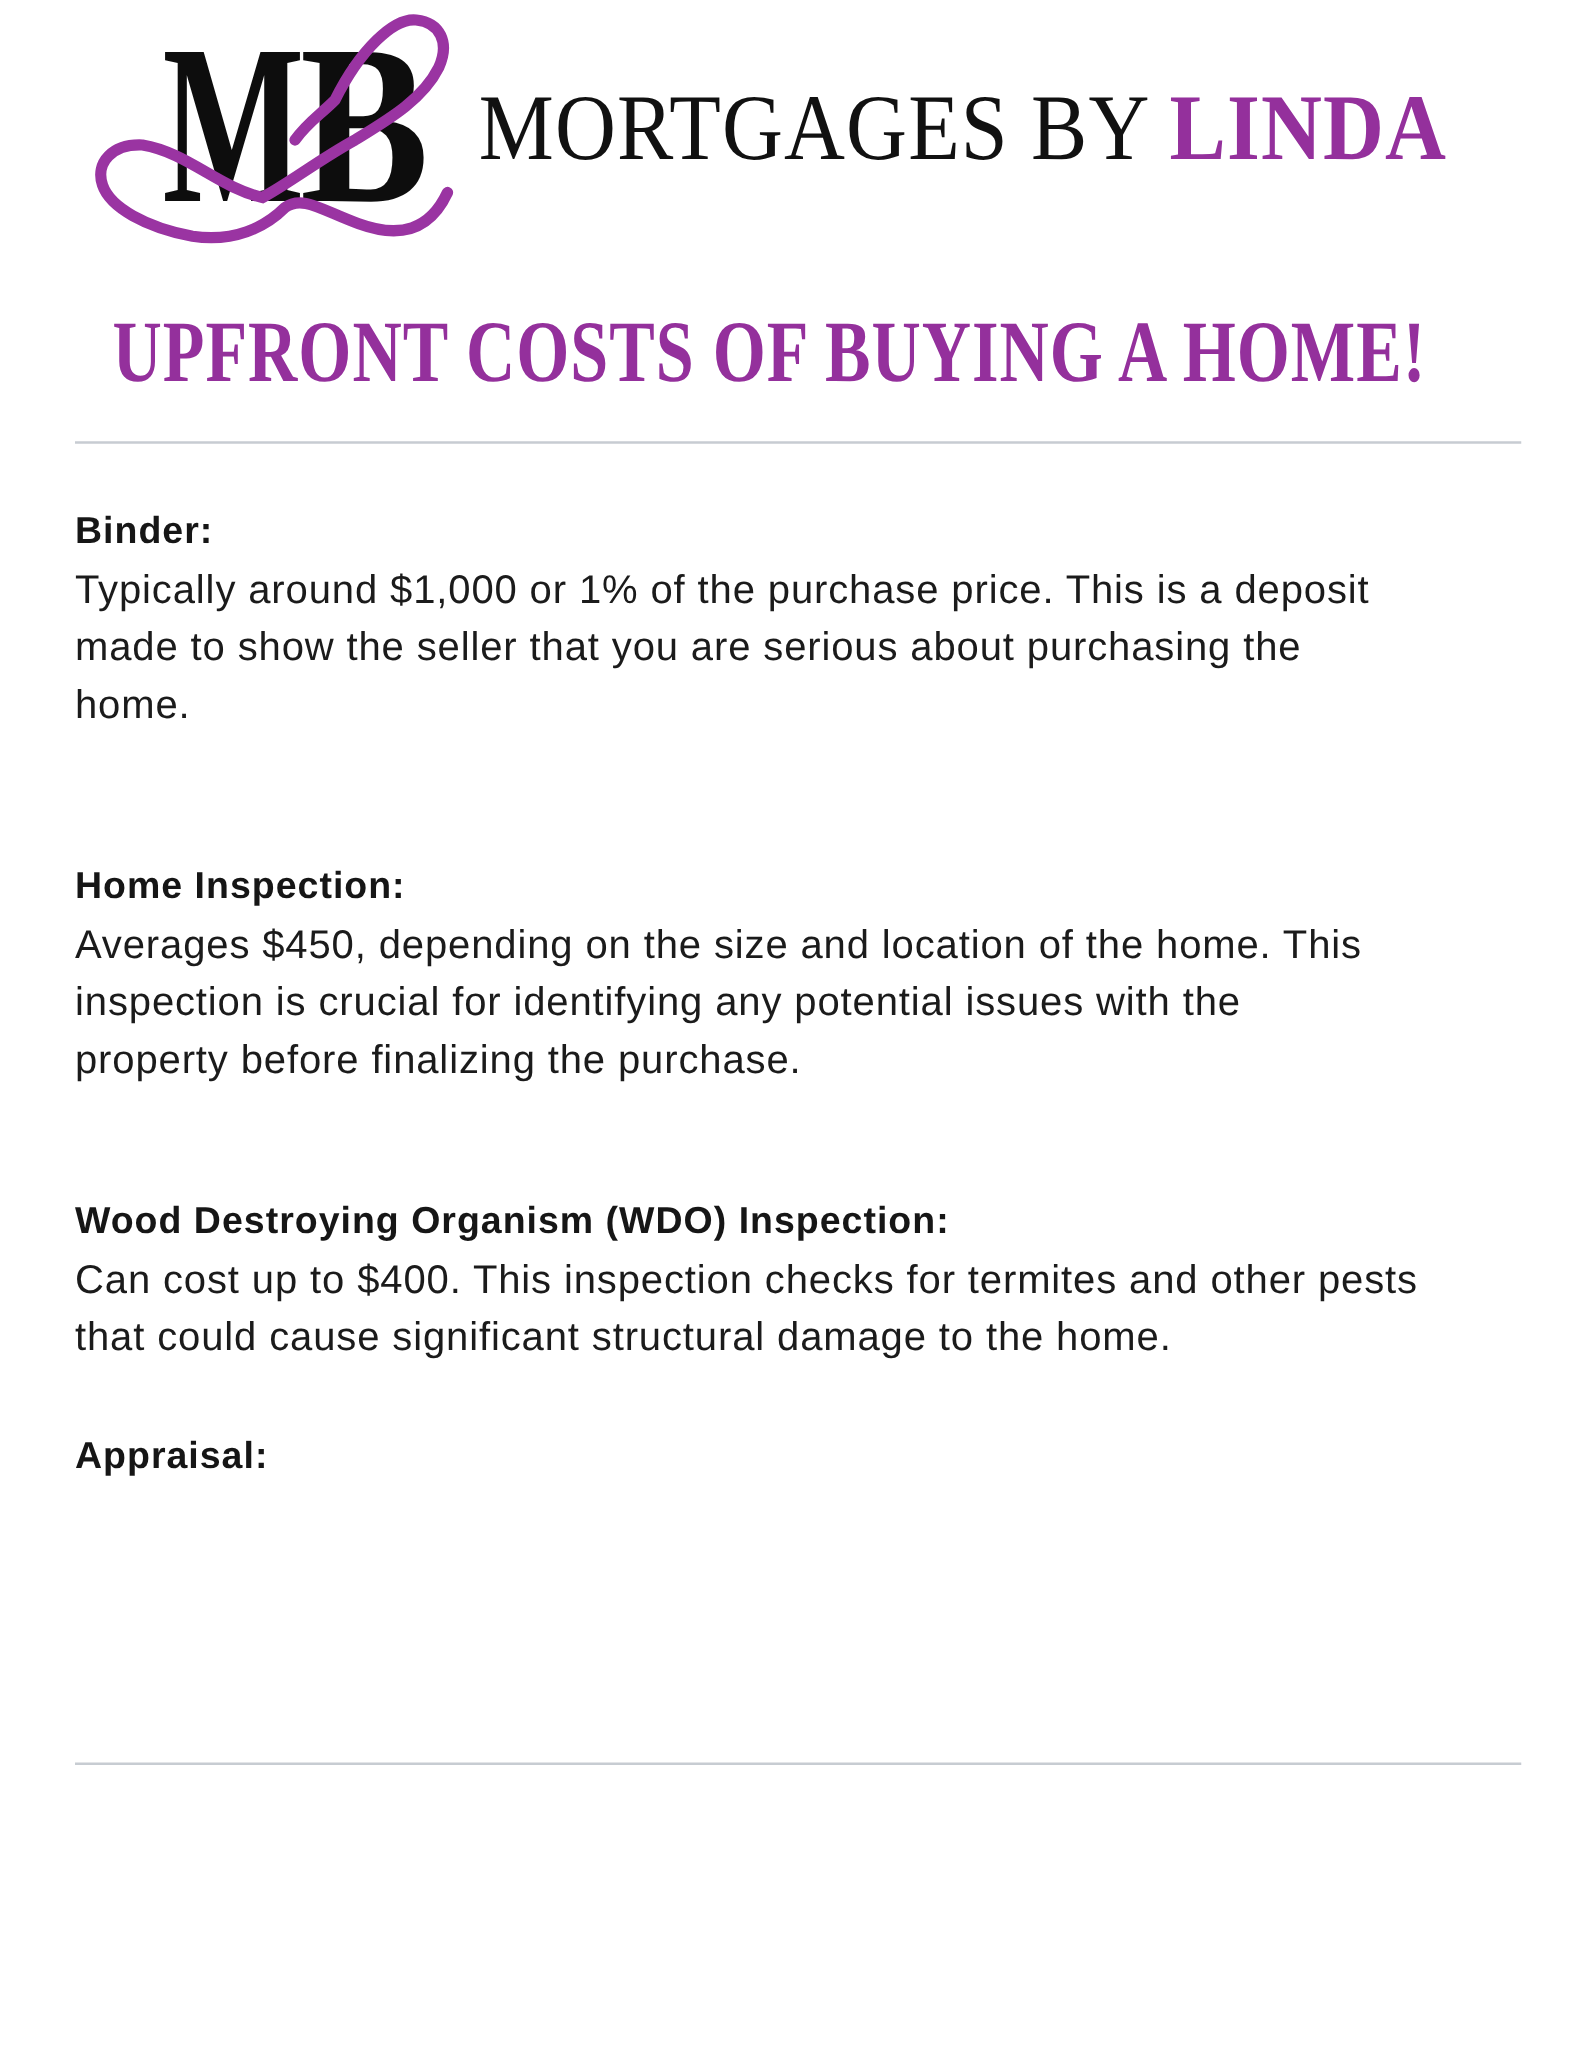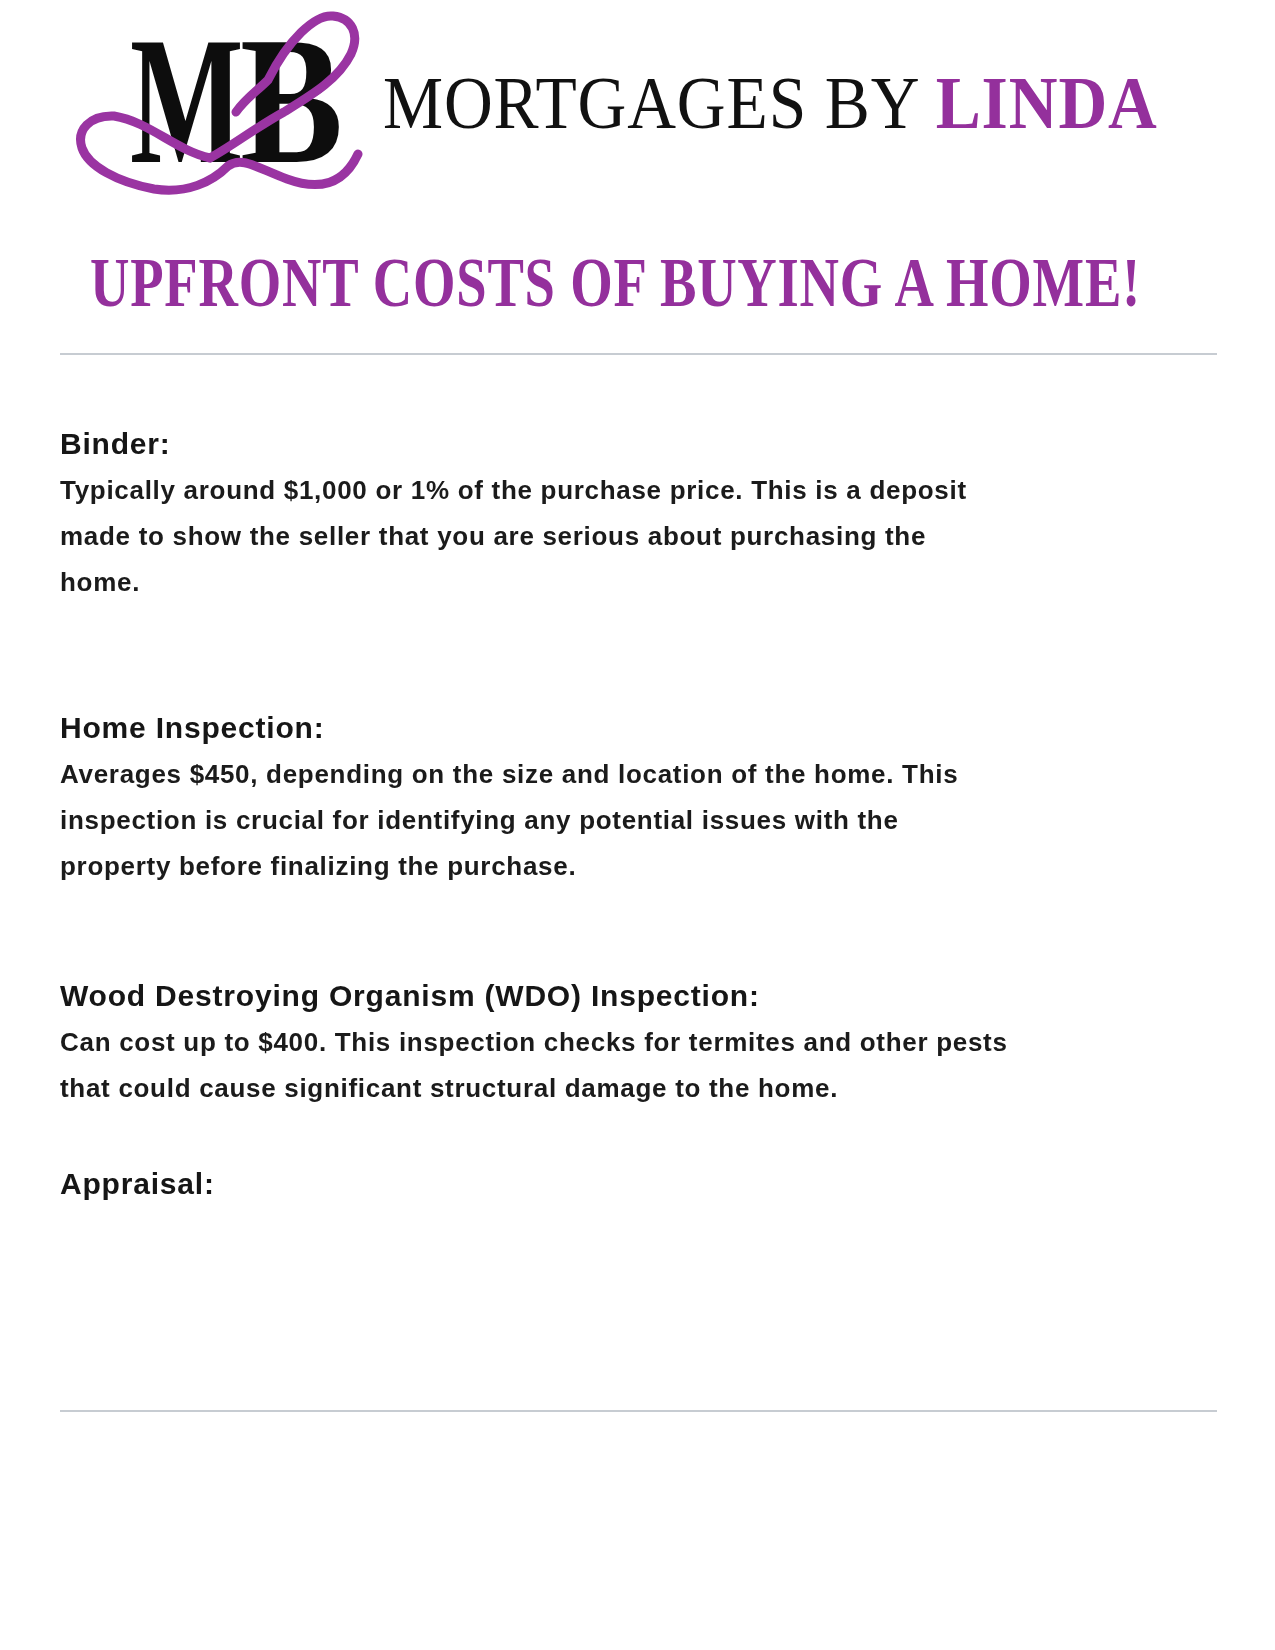--- a/index.html
+++ b/index.html
@@ -62,29 +62,29 @@
   }
   
   .divider{
     position:absolute;left:60px;width:1157px;height:2px;
     background:var(--divider);
   }
   .divider.top{top:353px;}
   .divider.bottom{top:1410px;}
   
   .content{
-    position:absolute;left:60px;top:421px;width:1130px;
+    position:absolute;left:60px;top:402px;width:1130px;
   }
   .section-heading{
     font-size:30px;font-weight:700;line-height:46px;
     letter-spacing:0.8px;
     color:#161616;
   }
   .section-body{
-    font-size:26px;font-weight:700;line-height:46px;
+    font-size:32px;font-weight:400;line-height:46px;
     letter-spacing:0.7px;
     white-space:pre-line;
     color:var(--text);
   }
   .section{margin:0;}
   .section + .section-2{margin-top:100px;}
   .section-2{margin-top:69px;}
   .section-3{margin-top:84px;}
   .section-4{margin-top:50px;}
 </style>

